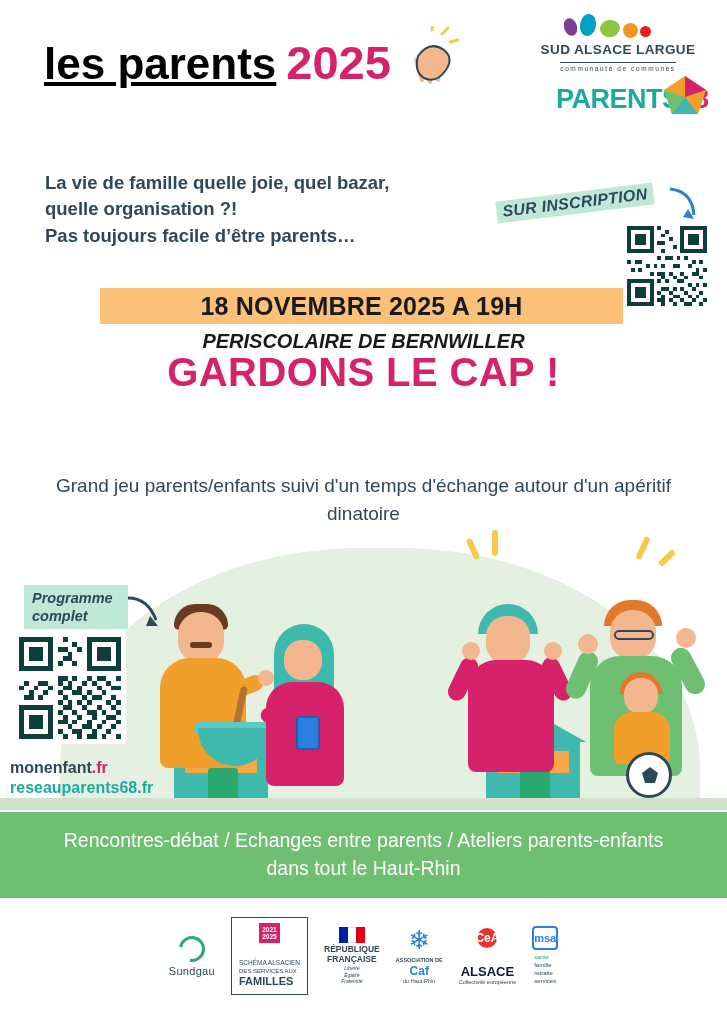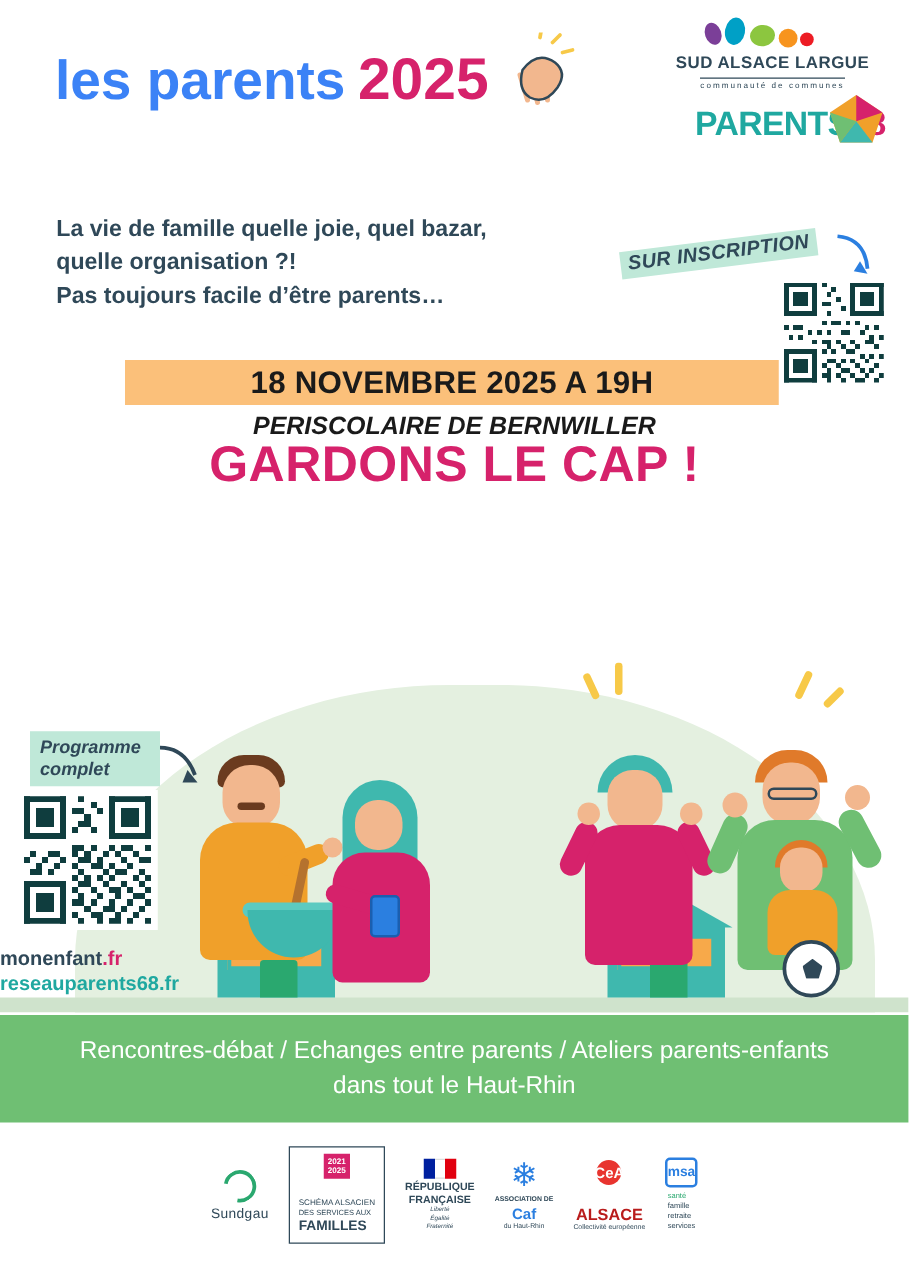--- a/index.html
+++ b/index.html
@@ -31,21 +31,21 @@
   }
   .t-novembre { color: #1fa8a0; }
   .t-pour { color: #2f4858; margin-left: 10px; }
   .title-line2 {
     font-size: 44px;
     font-weight: 800;
     line-height: 1.05;
     margin-top: 10px;
     white-space: nowrap;
   }
-  .t-lesparents { color: #3b82f6; }
+  .t-lesparents { color: #000000; text-decoration: underline; }
   .t-2025 { color: #d6226b; font-size: 47px; margin-left: 10px; }
 
   .subtitle {
     position: absolute;
     left: 45px; top: 170px;
     width: 460px;
     color: #2f4858;
     font-size: 18.5px;
     font-weight: 700;
     line-height: 1.42;
@@ -296,21 +296,21 @@
   }
   .qr-left {
     position: absolute;
     left: 14px; top: 632px;
     width: 112px; height: 112px;
     border: 5px solid #ffffff;
     background: #fff;
   }
   .links {
     position: absolute;
-    left: 0; top: 758px;
+    left: 10px; top: 758px;
     line-height: 1.25;
   }
   .link-mon {
     font-size: 16px; font-weight: 700; color: #2f4858;
   }
   .link-mon .fr { color: #d6226b; }
   .link-res {
     font-size: 16px; font-weight: 700; color: #1fa8a0;
   }
 
@@ -383,21 +383,21 @@
   .p-caf .t2 { font-size: 12px; font-weight: 800; color: #2b7fe0; }
   .p-caf .t3 { font-size: 5.5px; color: #2f4858; }
 
   .p-alsace { display: flex; align-items: center; gap: 16px; }
   .p-alsace .mark {
     width: 20px; height: 20px; border-radius: 50%;
     background: #e8342f; color: #fff;
     font-size: 12px; font-weight: 800;
     display: flex; align-items: center; justify-content: center;
   }
-  .p-alsace .t1 { font-size: 13px; font-weight: 800; color: #b91c1c; }
+  .p-alsace .t1 { font-size: 13px; font-weight: 800; color: #0f172a; }
   .p-alsace .t2 { font-size: 5.5px; color: #2f4858; }
 
   .p-msa { display: flex; align-items: center; gap: 4px; }
   .p-msa .sq {
     width: 26px; height: 24px;
     border: 2px solid #2b7fe0; border-radius: 4px;
     color: #2b7fe0; font-size: 11px; font-weight: 800;
     display: flex; align-items: center; justify-content: center;
   }
   .p-msa .txt { text-align: left; line-height: 1.3; }
@@ -540,20 +540,21 @@
       <rect x="15" y="20" width="2" height="1"></rect>
         <rect x="19" y="20" width="1" height="1"></rect>
     </g>
   </svg>
 
   <div class="date-band">
     <span>18 NOVEMBRE 2025 A 19H</span>
   </div>
   <div class="place">PERISCOLAIRE DE BERNWILLER</div>
   <div class="headline">GARDONS LE CAP !</div>
+  <div class="desc">Grand jeu parents/enfants suivi d'un temps d'échange autour d'un apéritif dinatoire</div>
 
   <div class="illus">
     <div class="green-blob"></div>
     <div class="ground"></div>
 
     <div class="spark s1"></div>
     <div class="spark s2"></div>
     <div class="spark s3"></div>
     <div class="spark s4"></div>
 

